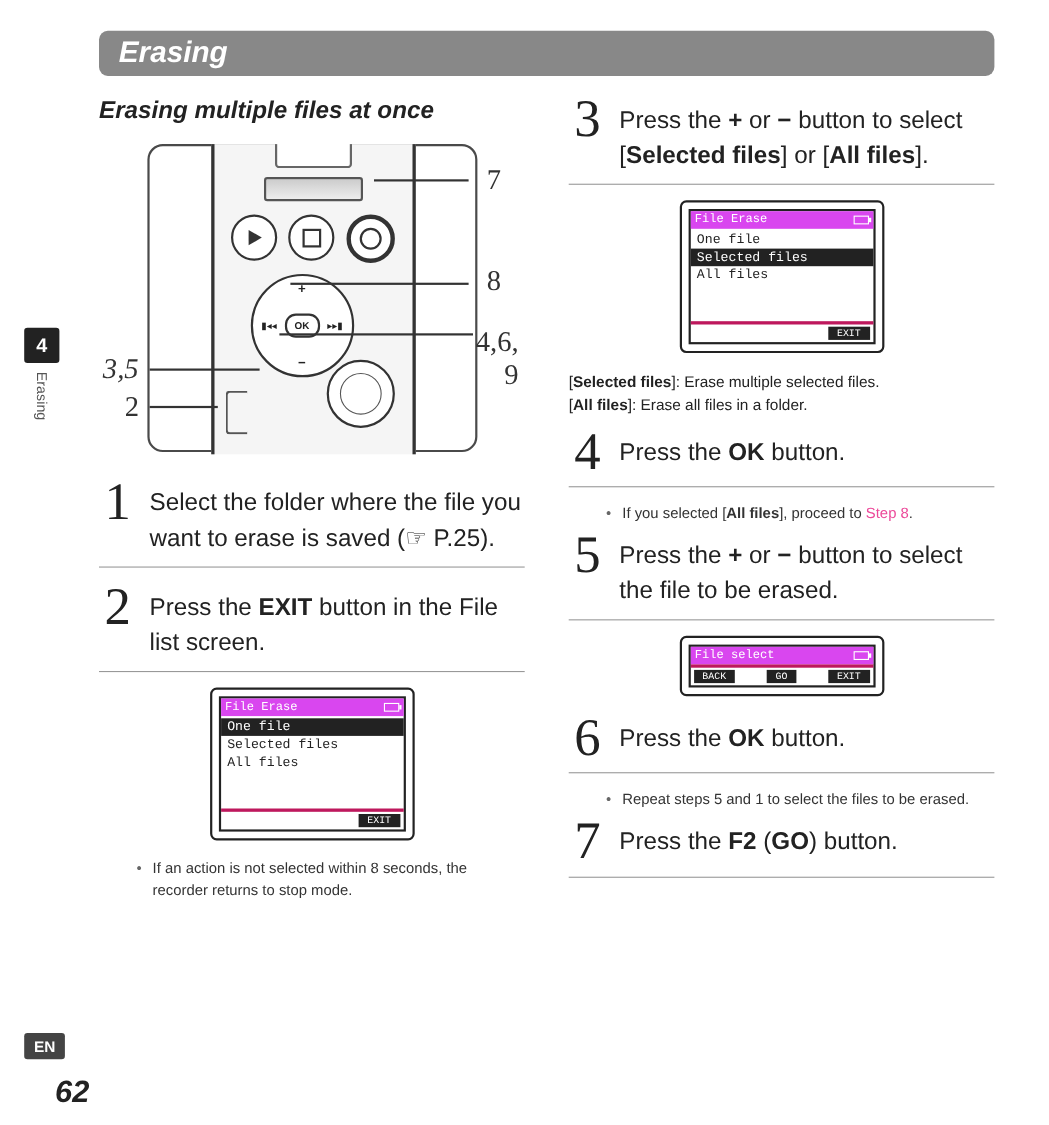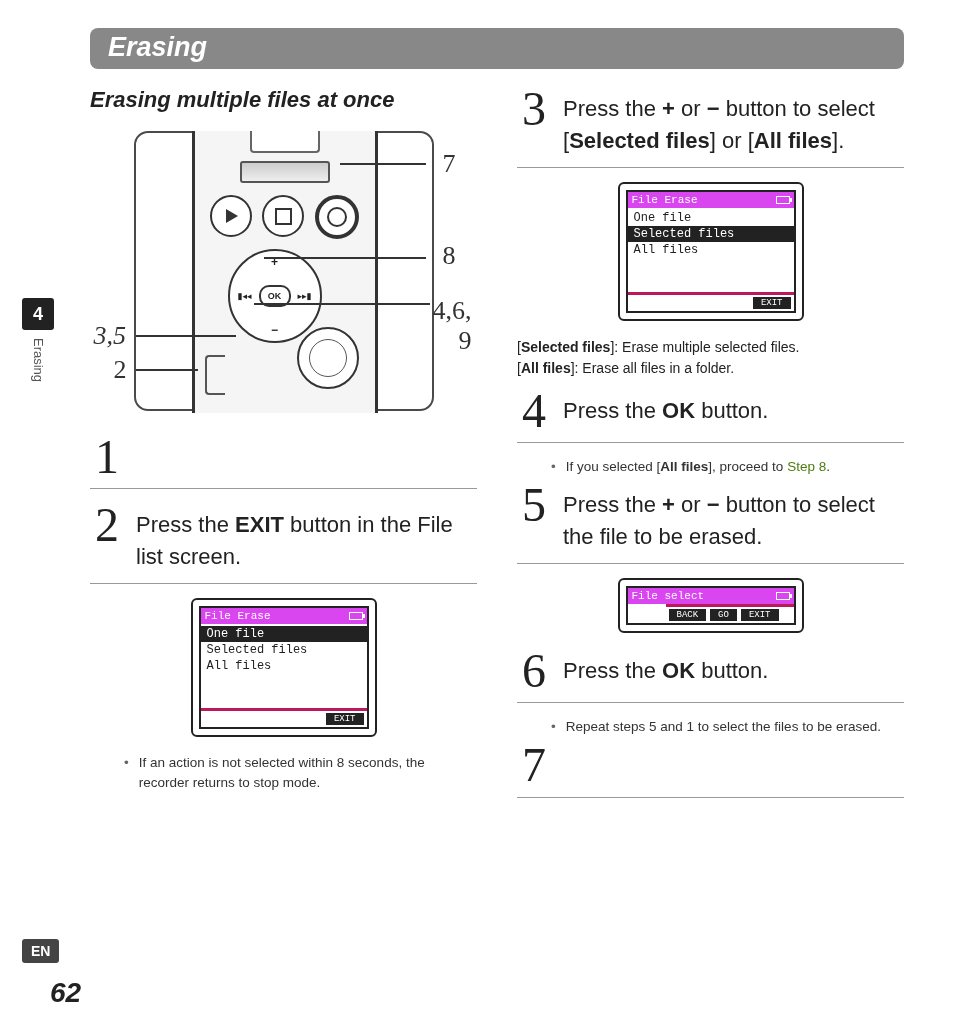--- a/index.html
+++ b/index.html
@@ -40,27 +40,27 @@
   .note { font-size: 13.5px; line-height: 1.5; color: #333; display:flex; gap:10px; margin: 6px 0 6px 34px; }
   .note .dot { color:#666; }
   
   .lcd-frame { width: 186px; border: 2px solid #222; border-radius: 6px; padding: 6px; margin: 12px auto 16px auto; background:#fff; }
   .lcd { border: 2px solid #222; background: #fff; font-family: "Courier New", monospace; font-size: 12px; }
   .lcd-titlebar { display:flex; align-items:center; background:#d946ef; color:#fff; padding:2px 4px; font-size:11px; justify-content:space-between; }
   .lcd-body { min-height: 84px; padding: 2px 0; }
   .lcd-row { padding: 1px 6px; }
   .lcd-row.sel { background:#222; color:#fff; }
   .lcd-foot { display:flex; justify-content:flex-end; gap:4px; padding:2px 3px; border-top:3px solid #be185d; }
-  .lcd-foot.three { justify-content:flex-start;margin-left:38px; }
+  .lcd-foot.three { justify-content:space-between; }
   .lcd-btn { background:#222; color:#fff; font-size:9px; padding:1px 8px; font-family:"Courier New",monospace; }
   .batt { width:14px; height:8px; border:1.5px solid #fff; position:relative; }
   .batt::after { content:""; position:absolute; right:-3px; top:1px; width:2px; height:4px; background:#fff; }
   .desc { font-size: 14px; line-height:1.5; margin: 8px 0 10px 0; }
   .b { font-weight:700; }
-  .gray { color:#4d7c0f; }
+  .gray { color:#ec4899; }
 </style>
 </head>
 <body>
 
 <div class="side-tab">
   <div class="tab-num">4</div>
   <div class="tab-label">Erasing</div>
 </div>
 <div class="lang-badge">EN</div>
 <div class="page-num">62</div>
@@ -103,20 +103,21 @@
 9</span>
         <div class="lead" style="top:172px; left:120px; width:176px;"></div>
         <span class="callout-n" style="left:-40px; top:190px;font-style:italic;">3,5</span>
         <div class="lead" style="top:204px; left:2px; width:100px;"></div>
         <span class="callout-n" style="left:-20px; top:224px;">2</span>
         <div class="lead" style="top:238px; left:2px; width:62px;"></div>
       </div>
 
       <div class="step">
         <div class="step-num">1</div>
+        <div class="step-text">Select the folder where the file you want to erase is saved (☞ P.25).</div>
       </div>
       <hr class="rule">
 
       <div class="step">
         <div class="step-num">2</div>
         <div class="step-text">
           <span>Press the </span><span class="b">EXIT</span><span> button in the File list screen.</span>
         </div>
       </div>
       <hr class="rule">
@@ -217,17 +218,20 @@
         </div>
       </div>
       <hr class="rule">
       <div class="note">
         <span class="dot">•</span>
           <span>Repeat steps 5 and 1 to select the files to be erased.</span>
       </div>
 
       <div class="step">
         <div class="step-num">7</div>
+        <div class="step-text">
+          <span>Press the </span><span class="b">F2</span><span> (</span><span class="b">GO</span><span>) button.</span>
+        </div>
       </div>
       <hr class="rule">
     </div>
   </div>
 </div>
 
 </body></html>

